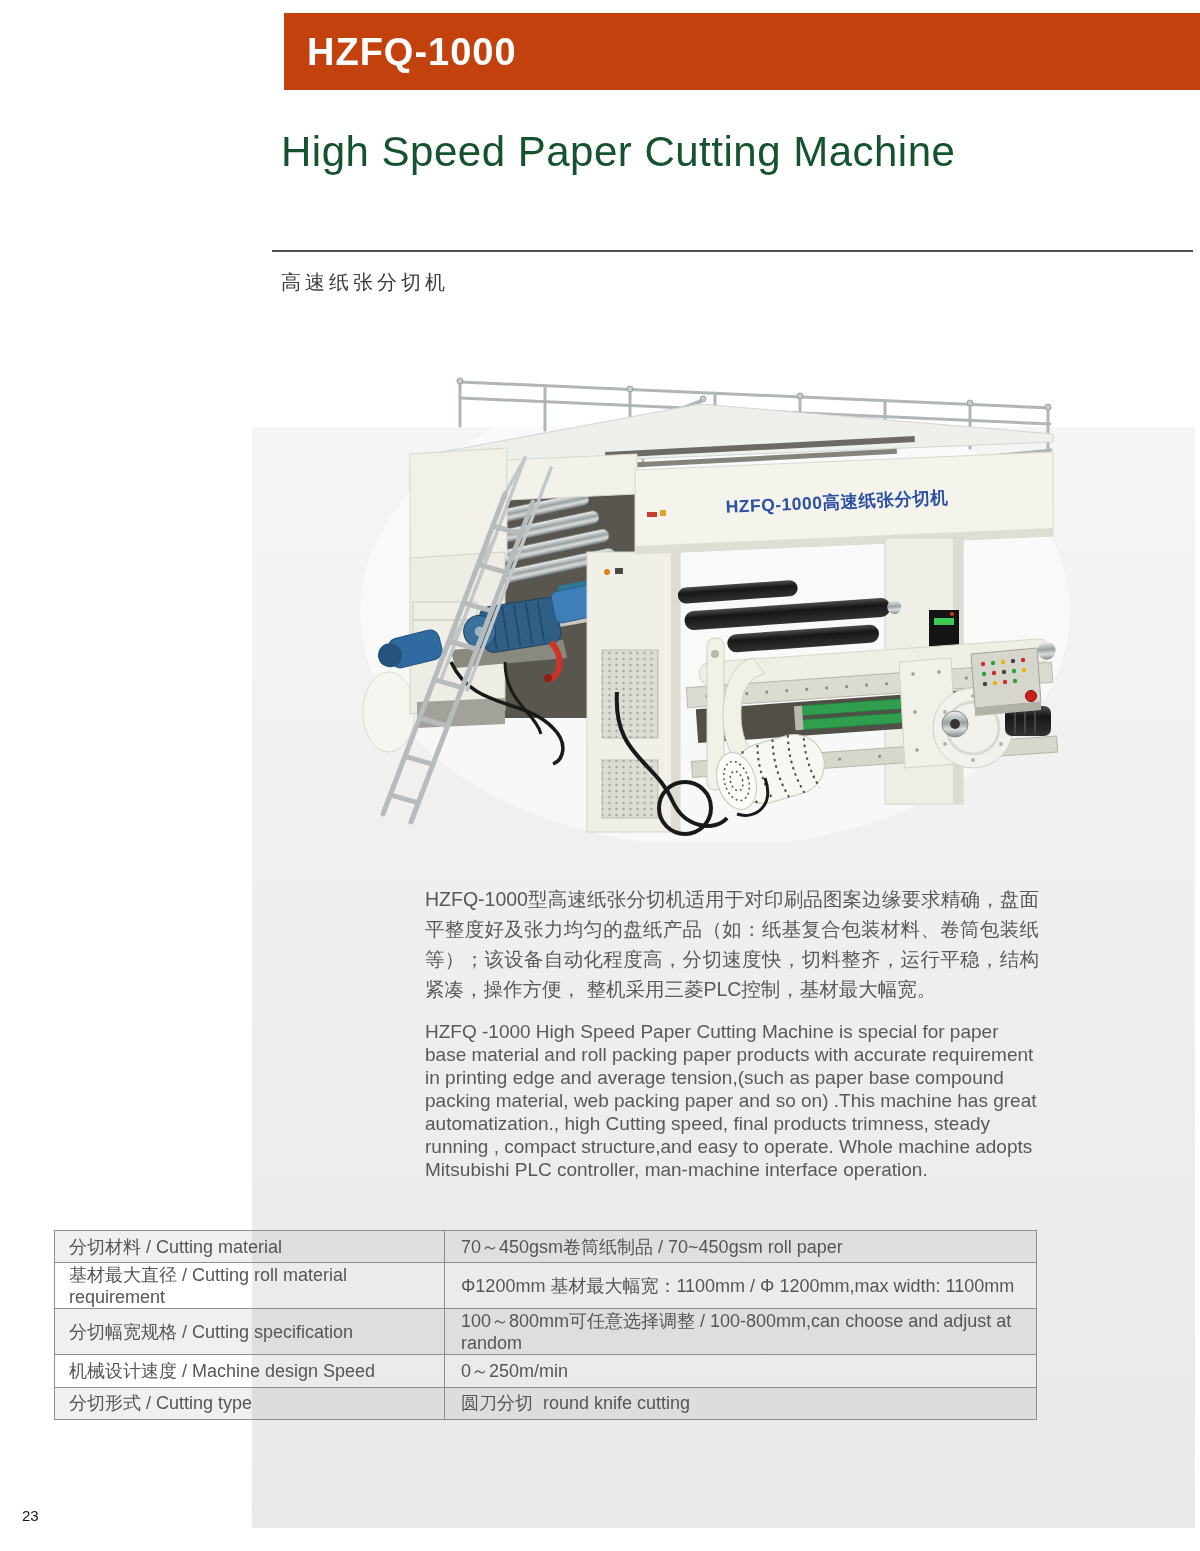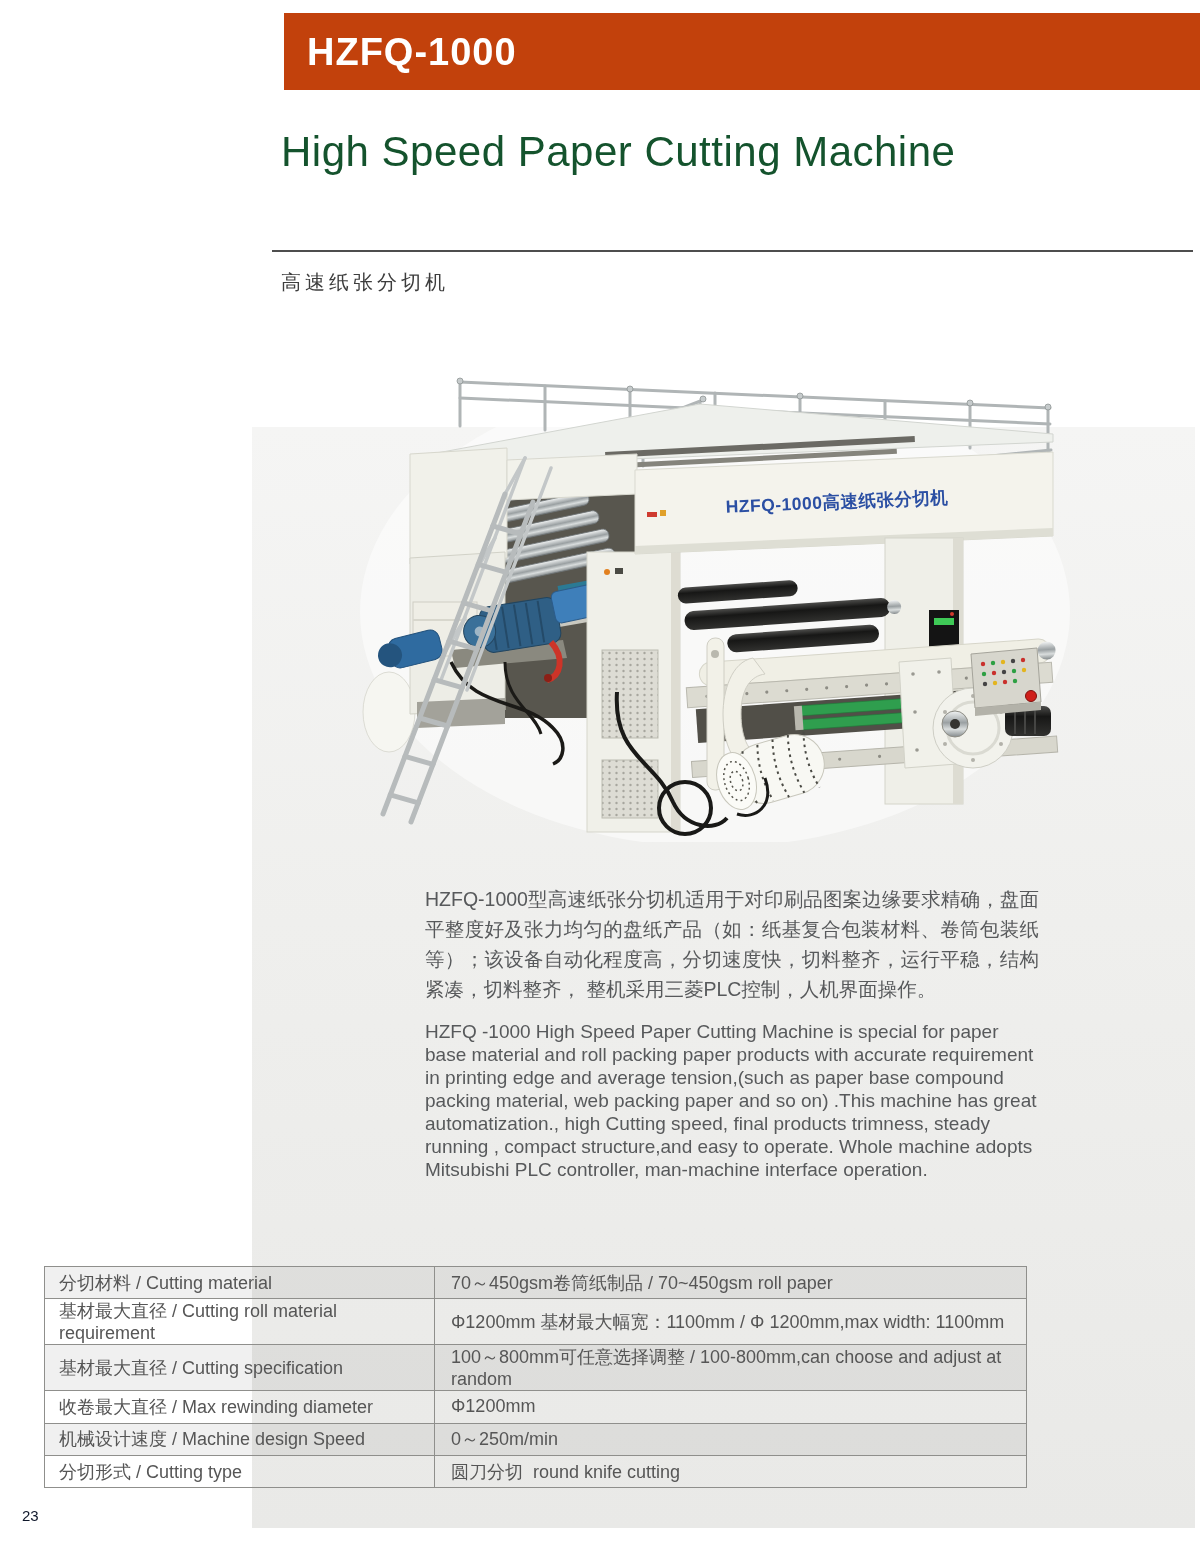--- a/index.html
+++ b/index.html
@@ -24,21 +24,21 @@
   }
   
   .machine{left:355px;top:362px;width:720px;height:480px;}
   .machine svg{display:block;width:720px;height:480px;}
   .machine text{font-family:"Liberation Sans","DejaVu Sans",sans-serif;}
   
   .para{color:#57595b;}
   .para-zh{left:425px;top:864px;width:614px;font-size:19.5px;line-height:30px;text-align:justify;}
   .para-en{left:425px;top:1001px;width:616px;font-size:19px;line-height:23px;}
   
-  .specs{left:44px;top:1230px;width:982px;border-collapse:collapse;table-layout:fixed;margin-top:36px;}
+  .specs{left:54px;top:1230px;width:982px;border-collapse:collapse;table-layout:fixed;}
   .specs td{
     border:1px solid #8f8f8c;height:31.3px;padding:0 0 0 14px;
     font-size:18px;color:#565656;vertical-align:middle;white-space:pre-wrap;
     overflow:hidden;
   }
   .specs td.val{padding-left:16px;}
   .specs col.c1{width:390px;}
   .specs col.c2{width:592px;}
   .specs tr:nth-child(odd) td{background:rgba(110,110,105,0.10);}
   .page-num{left:22px;top:1507px;font-size:15px;color:#0f172a;}
@@ -319,44 +319,40 @@
       <path d="M93.9,279.2 L121.9,287.2"></path>
       <path d="M79.2,317.6 L107.2,325.6"></path>
       <path d="M64.6,356 L92.6,364"></path>
       <path d="M50,394.4 L78,402.4"></path>
       <path d="M35.3,432.8 L63.3,440.8"></path>
     </g>
   </g>
 </svg>
 </div>
 
-<p class="abs para para-zh">HZFQ-1000型高速纸张分切机适用于对印刷品图案边缘要求精确，盘面平整度好及张力均匀的盘纸产品（如：纸基复合包装材料、卷筒包装纸等）；该设备自动化程度高，分切速度快，切料整齐，运行平稳，结构紧凑，切料整齐， 整机采用三菱PLC控制，人机界面操作。</p>
+<p class="abs para para-zh">HZFQ-1000型高速纸张分切机适用于对印刷品图案边缘要求精确，盘面平整度好及张力均匀的盘纸产品（如：纸基复合包装材料、卷筒包装纸等）；该设备自动化程度高，分切速度快，切料整齐，运行平稳，结构紧凑，操作方便， 整机采用三菱PLC控制，基材最大幅宽。</p>
 <p class="abs para para-en">HZFQ -1000 High Speed Paper Cutting Machine is special for paper base material and roll packing paper products with accurate requirement in printing edge and average tension,(such as paper base compound packing material, web packing paper and so on) .This machine has great automatization., high Cutting speed, final products trimness, steady running , compact structure,and easy to operate. Whole machine adopts Mitsubishi PLC controller, man-machine interface operation.</p>
 
 <table class="abs specs">
   <colgroup>
       <col class="c1">
       <col class="c2">
     </colgroup>
   <tbody>
     <tr>
       <td>分切材料 / Cutting material</td>
       <td class="val">70～450gsm卷筒纸制品 / 70~450gsm roll paper</td>
     </tr>
     <tr>
       <td>基材最大直径 / Cutting roll material requirement</td>
       <td class="val">Φ1200mm 基材最大幅宽：1100mm / Φ 1200mm,max width: 1100mm</td>
     </tr>
     <tr>
-      <td>基材最大直径 / Cutting specification</td>
+      <td>分切幅宽规格 / Cutting specification</td>
       <td class="val">100～800mm可任意选择调整 / 100-800mm,can choose and adjust at random</td>
-    </tr>
-    <tr>
-      <td>收卷最大直径 / Max rewinding diameter</td>
-      <td class="val">Φ1200mm</td>
     </tr>
     <tr>
       <td>机械设计速度 / Machine design Speed</td>
       <td class="val">0～250m/min</td>
     </tr>
     <tr>
       <td>分切形式 / Cutting type</td>
       <td class="val">圆刀分切  round knife cutting</td>
     </tr>
   </tbody>

